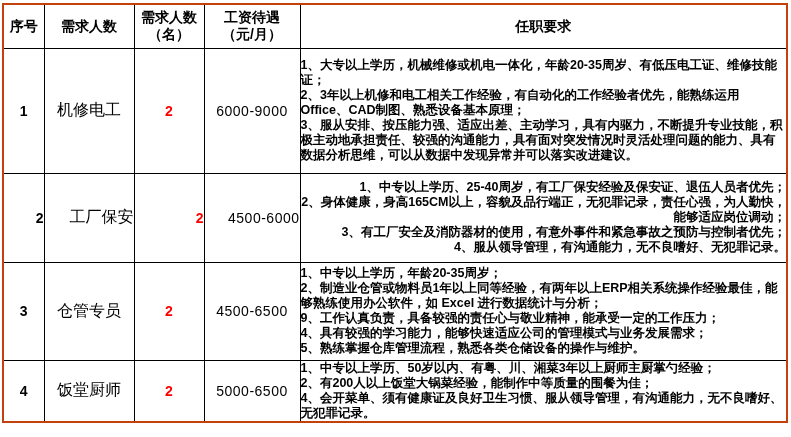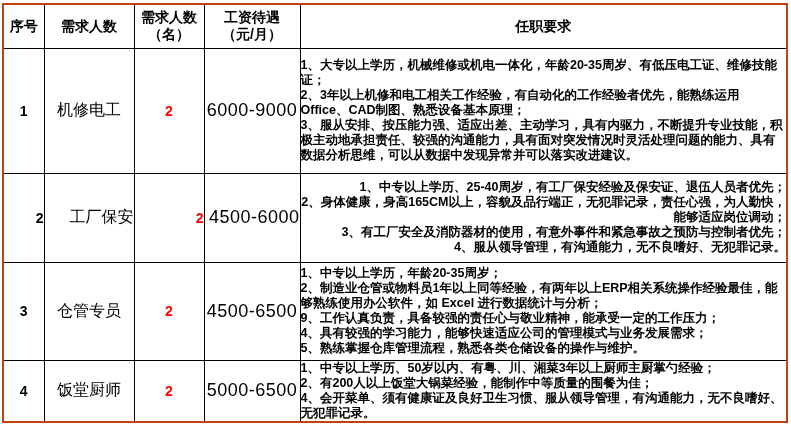--- a/index.html
+++ b/index.html
@@ -44,21 +44,21 @@
     vertical-align: middle;
     line-height: 17px;
   }
   td.center {
     text-align: center;
     vertical-align: middle;
     font-size: 16px;
   }
   td.cell-index { font-weight: bold; font-size: 14px; }
   td.cell-count { color: #ff0000; font-weight: bold; font-size: 14px; }
-  td.cell-salary { font-size: 18px; letter-spacing: 0.5px; }
+  td.cell-salary { font-size: 14px; letter-spacing: 0.5px; }
   td.cell-req {
     vertical-align: middle;
     text-align: left;
     font-size: 12.5px;
     line-height: 15px;
     padding: 1px 3px 1px 3px;
   }
   tr.row-1 td { height: 125px; }
   tr.row-2 td { height: 89px; text-align: right; }
   tr.row-3 td { height: 98px; }

